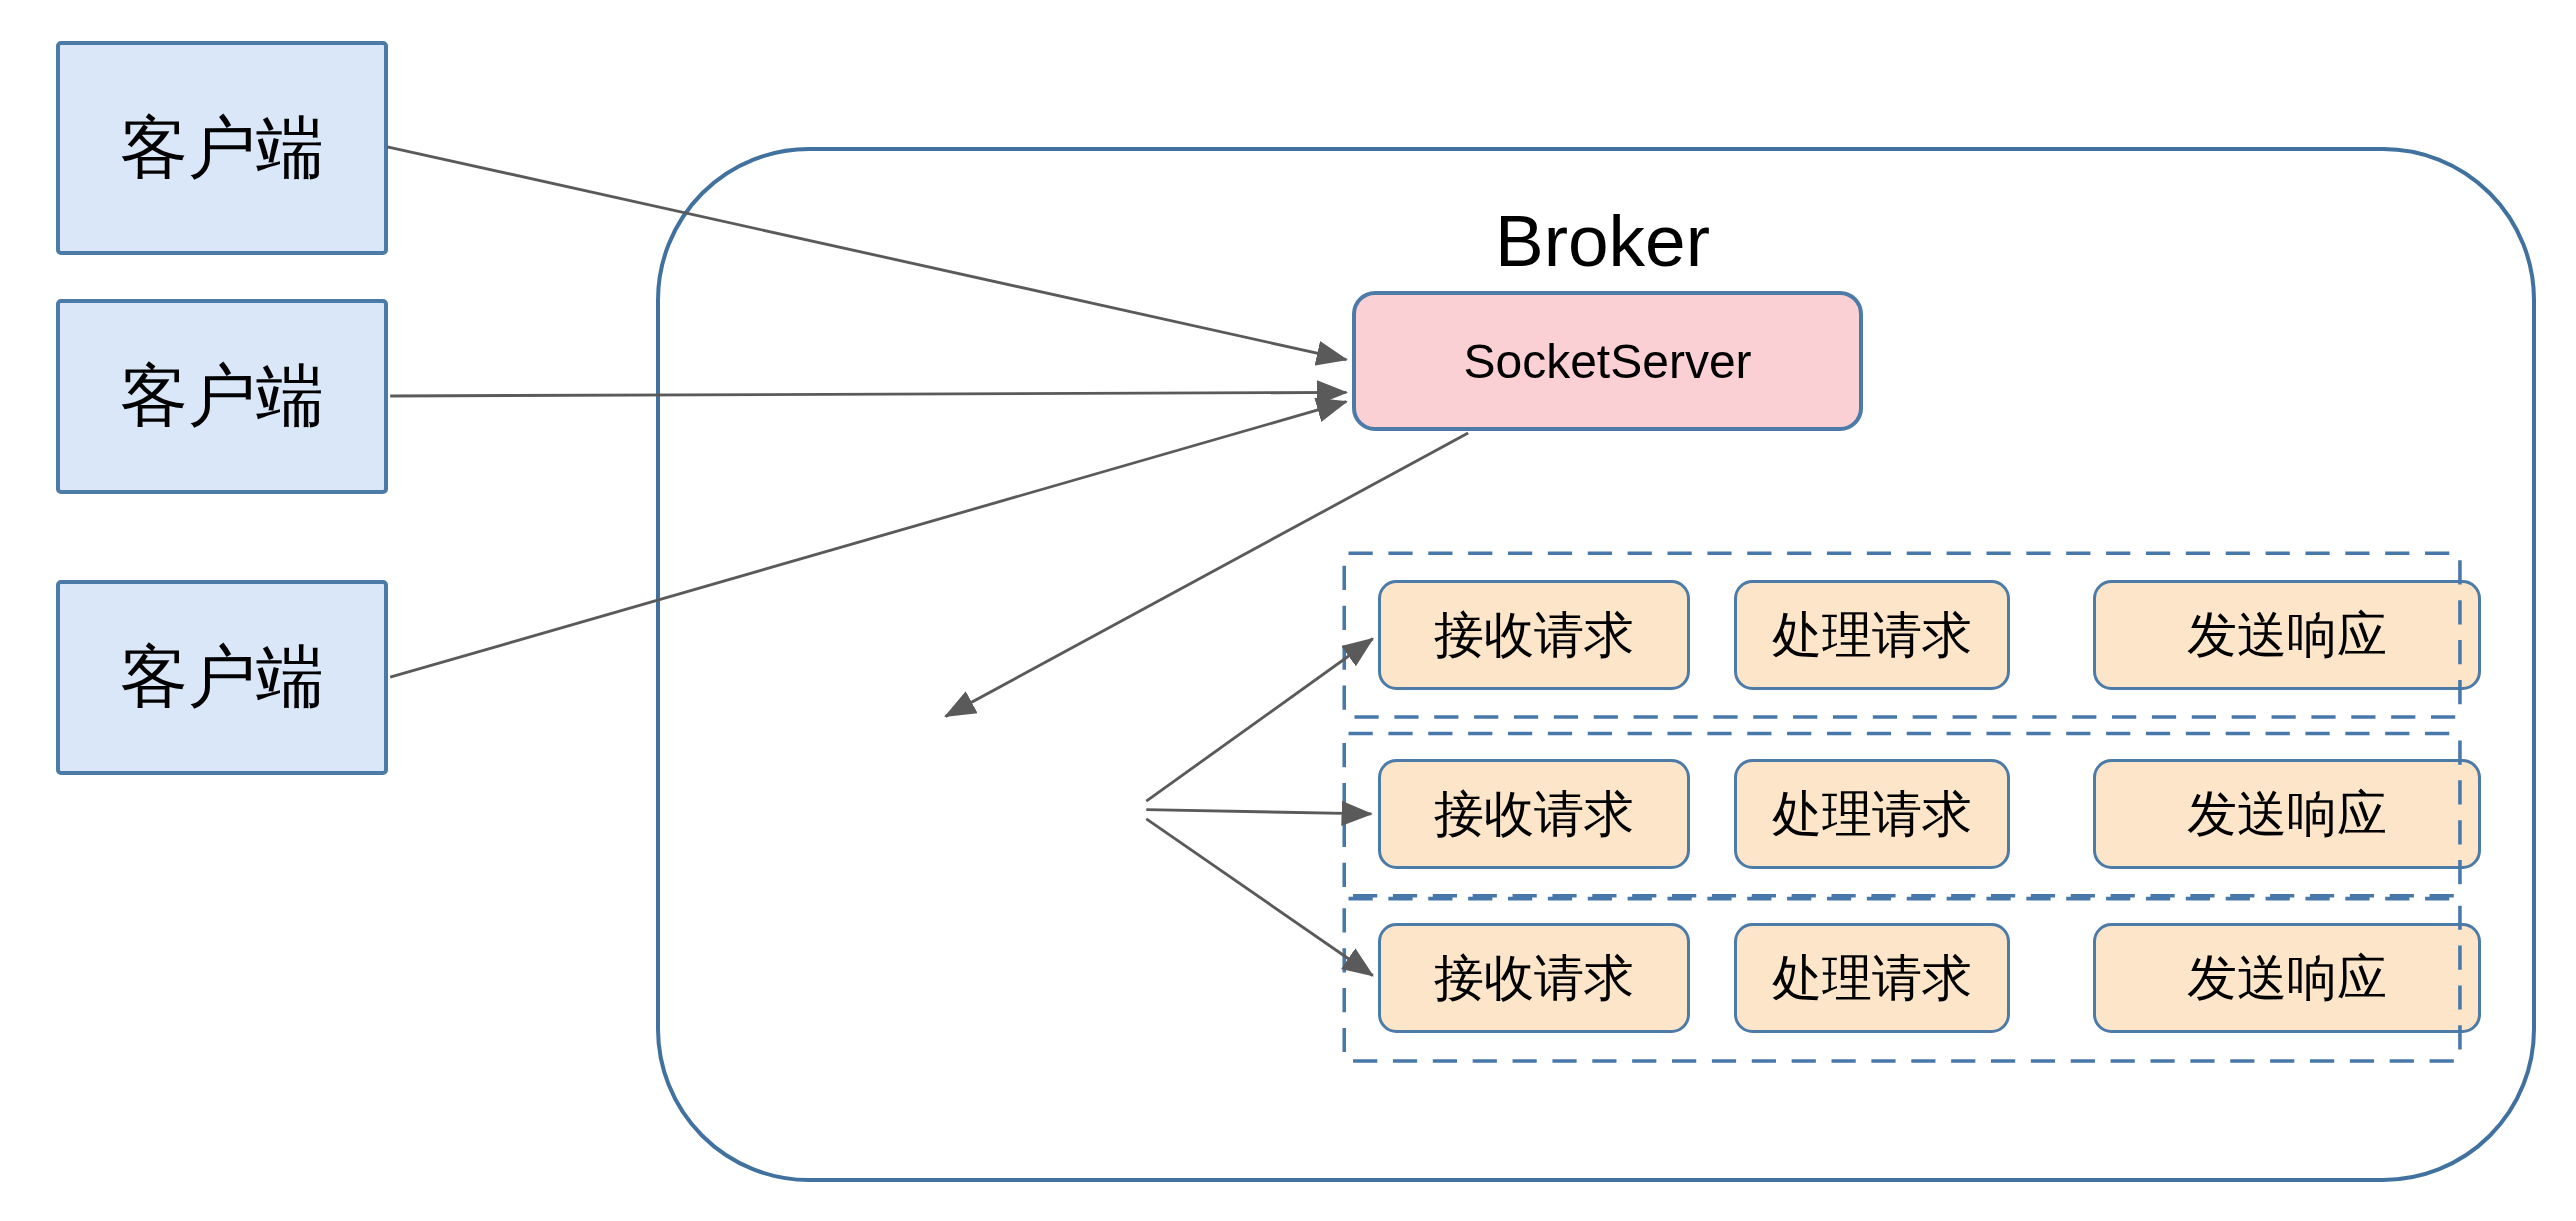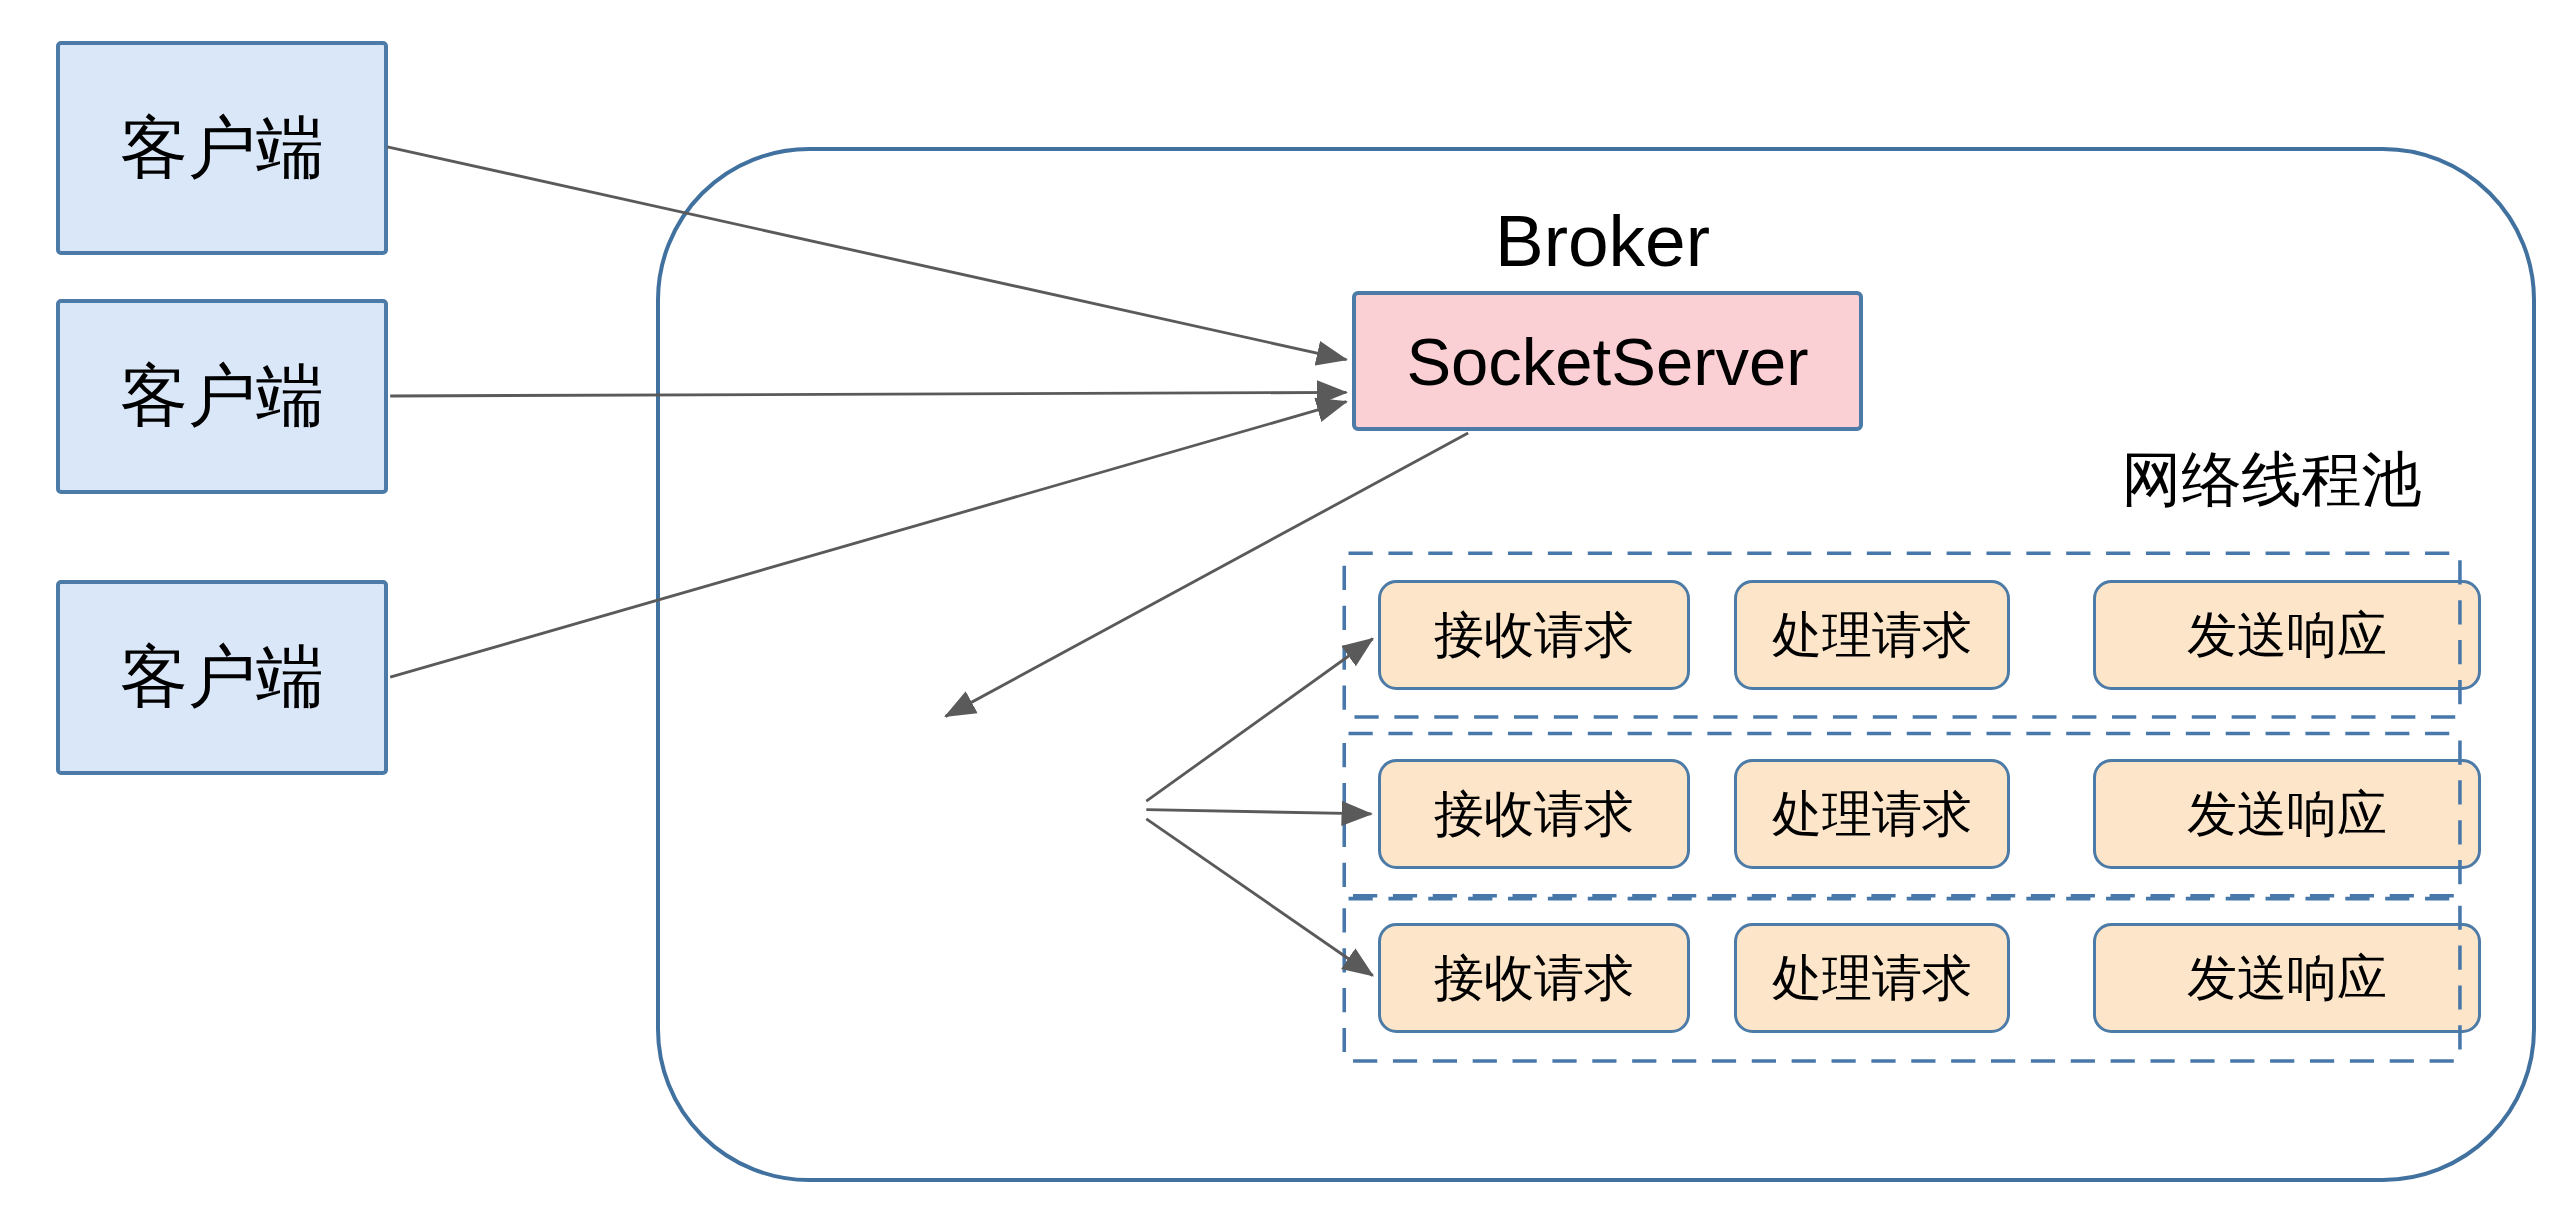--- a/index.html
+++ b/index.html
@@ -54,22 +54,22 @@
     font-size: 68px;
     z-index: 2;
   }
   .client-1 { top: 41px;  height: 214px; }
   .client-2 { top: 299px; height: 195px; }
   .client-3 { top: 580px; height: 195px; }
   .socket-server {
     left: 1352px; top: 291px; width: 511px; height: 140px;
     background: #fbd0d4;
     border: 4.3px solid #4d7ba7;
-    border-radius: 6px;
-    font-size: 67px;
+    border-radius: 23px;
+    font-size: 48px;
     z-index: 2;
   }
   .acceptor {
     left: 728px; top: 721px; width: 417px; height: 174px;
     background: #cbcbcb;
     border: 4.3px solid #4d7ba7;
     border-radius: 33px;
     font-size: 68px;
     z-index: 2;
   }
@@ -97,21 +97,20 @@
   }
 </style>
 </head>
 <body>
 
 <div class="canvas">
 
   <div class="broker-container"></div>
 
   <div class="label broker-title">Broker</div>
-  <div class="label pool-title">网络线程池</div>
 
   <div class="node client client-1">客户端</div>
   <div class="node client client-2">客户端</div>
   <div class="node client client-3">客户端</div>
 
   <div class="node socket-server">SocketServer</div>
 
 
   <div class="node step col-a row-1">接收请求</div>
   <div class="node step col-b row-1">处理请求</div>

